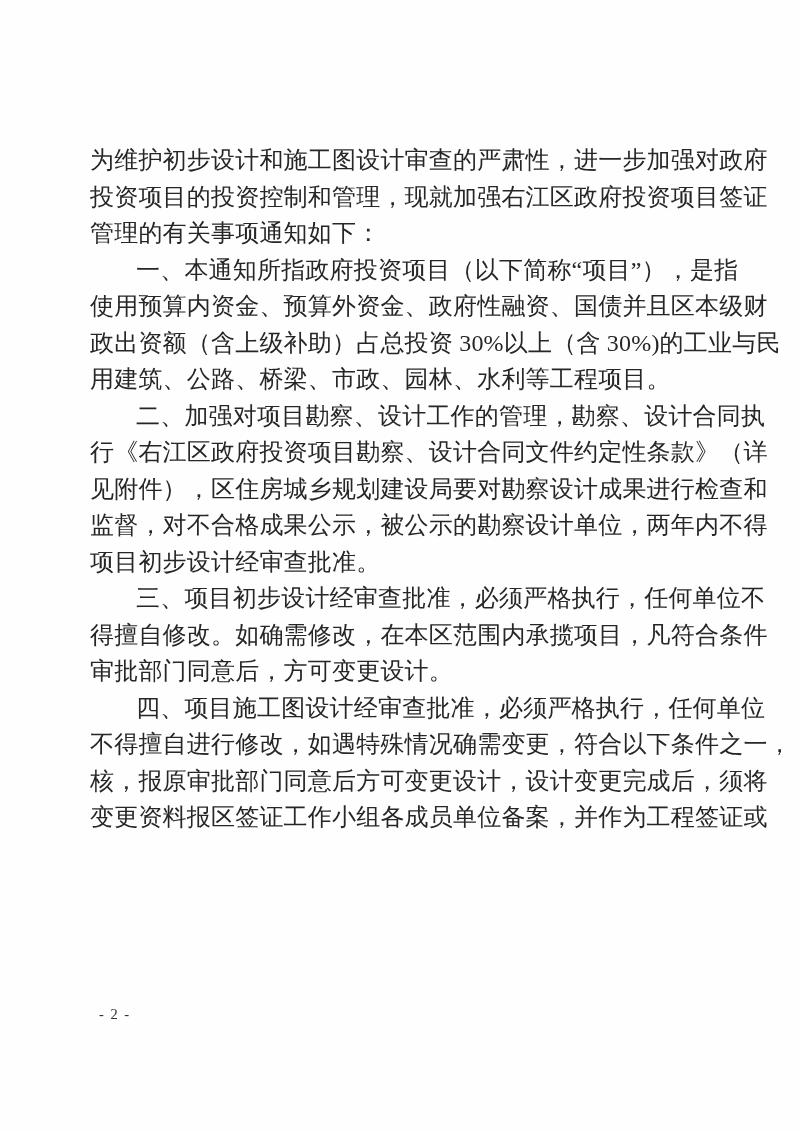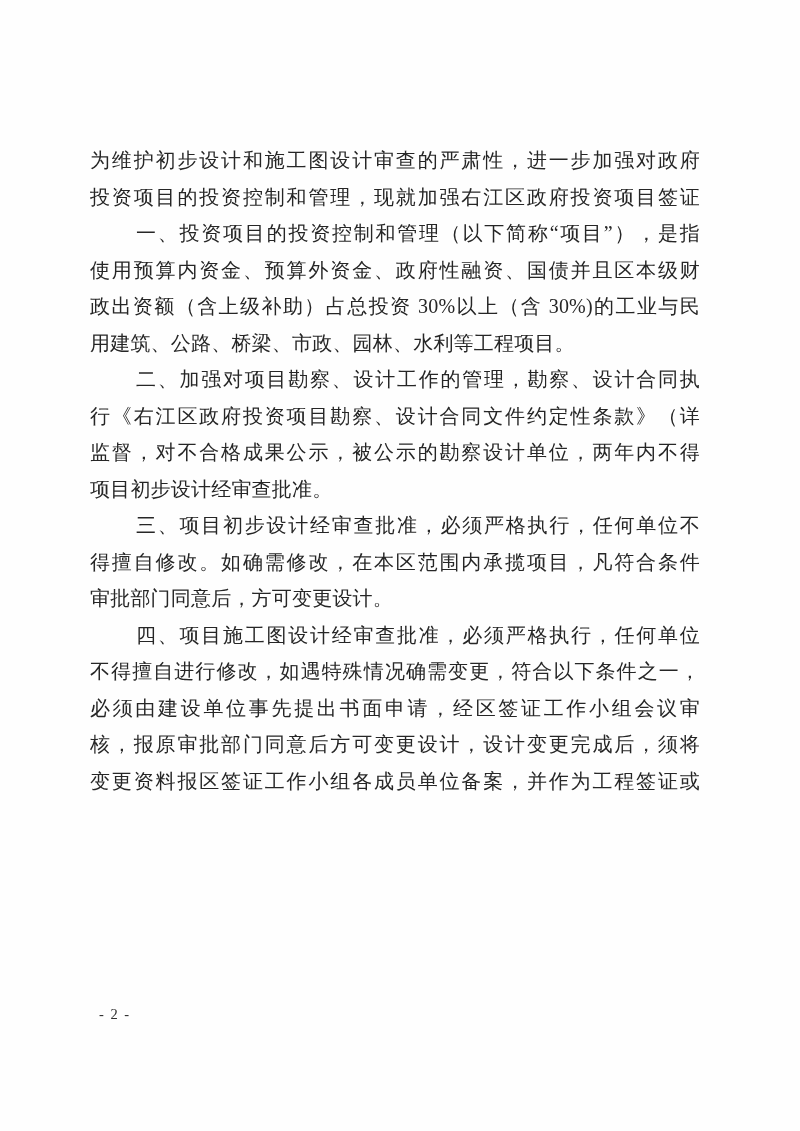--- a/index.html
+++ b/index.html
@@ -20,21 +20,21 @@
     position: absolute;
     left: 90px;
     top: 142px;
     width: 610px;
   }
   .line {
     display: block;
     width: 610px;
     height: 36.5px;
     line-height: 36.5px;
-    font-size: 20px;
+    font-size: 24px;
     letter-spacing: 0.2px;
     white-space: nowrap;
     text-align: justify;
     text-align-last: justify;
     text-justify: inter-ideograph;
     overflow: visible;
     font-family: Liberation Serif, serif;
   }
   .line.pend {
     text-align-last: left;
@@ -53,37 +53,38 @@
   }
 </style>
 </head>
 <body>
 
 <div class="page">
   <div class="doc-body">
 
     <div class="line">为维护初步设计和施工图设计审查的严肃性，进一步加强对政府</div>
     <div class="line">投资项目的投资控制和管理，现就加强右江区政府投资项目签证</div>
+    <div class="line pend">管理的有关事项通知如下：</div>
 
-    <div class="line indent">一、投资项目的投资控制和管理（以下简称“项目”），是指</div>
+    <div class="line indent">一、本通知所指政府投资项目（以下简称“项目”），是指</div>
     <div class="line">使用预算内资金、预算外资金、政府性融资、国债并且区本级财</div>
     <div class="line">政出资额（含上级补助）占总投资 30%以上（含 30%)的工业与民</div>
     <div class="line pend">用建筑、公路、桥梁、市政、园林、水利等工程项目。</div>
 
     <div class="line indent">二、加强对项目勘察、设计工作的管理，勘察、设计合同执</div>
     <div class="line">行《右江区政府投资项目勘察、设计合同文件约定性条款》（详</div>
+    <div class="line">见附件），区住房城乡规划建设局要对勘察设计成果进行检查和</div>
     <div class="line">监督，对不合格成果公示，被公示的勘察设计单位，两年内不得</div>
     <div class="line pend">项目初步设计经审查批准。</div>
 
     <div class="line indent">三、项目初步设计经审查批准，必须严格执行，任何单位不</div>
     <div class="line">得擅自修改。如确需修改，在本区范围内承揽项目，凡符合条件</div>
     <div class="line pend">审批部门同意后，方可变更设计。</div>
 
     <div class="line indent">四、项目施工图设计经审查批准，必须严格执行，任何单位</div>
     <div class="line">不得擅自进行修改，如遇特殊情况确需变更，符合以下条件之一，</div>
-    <div class="line">必须由建设单位事先提出书面申请，经区签证工作小组会议审</div>
     <div class="line">核，报原审批部门同意后方可变更设计，设计变更完成后，须将</div>
     <div class="line">变更资料报区签证工作小组各成员单位备案，并作为工程签证或</div>
 
   </div>
 
   <div class="page-number">- 2 -</div>
 </div>
 
 </body></html>

